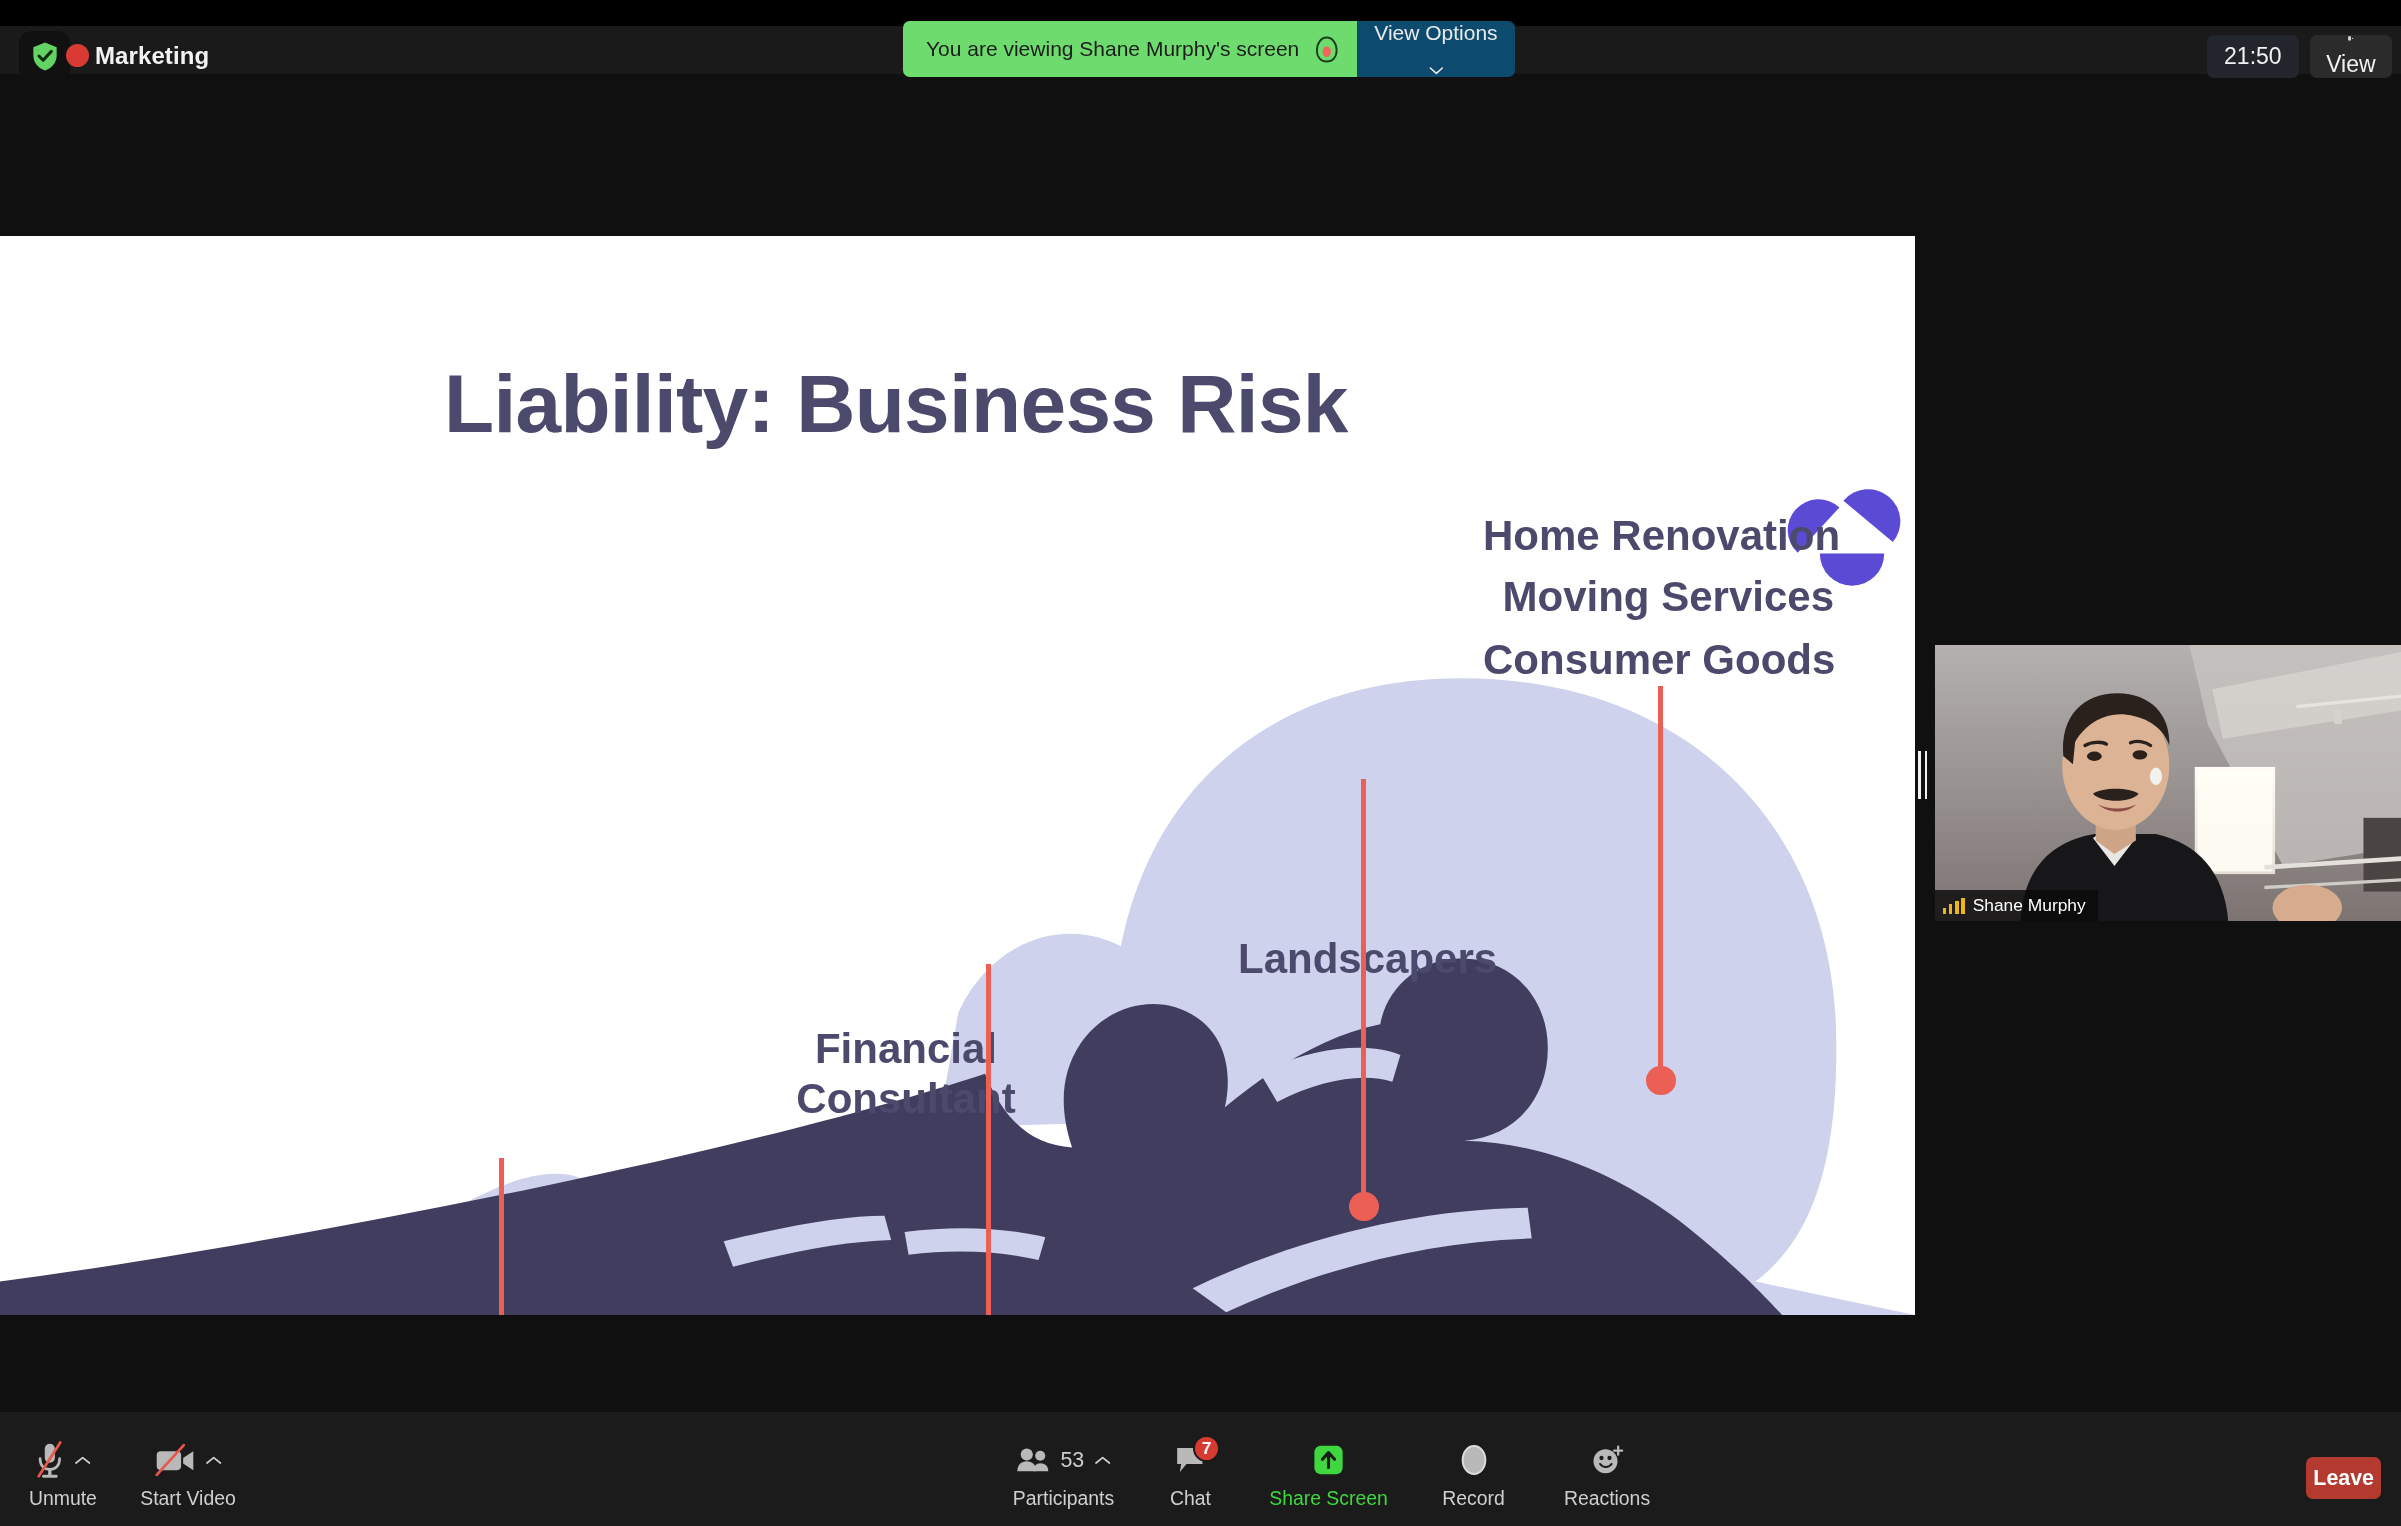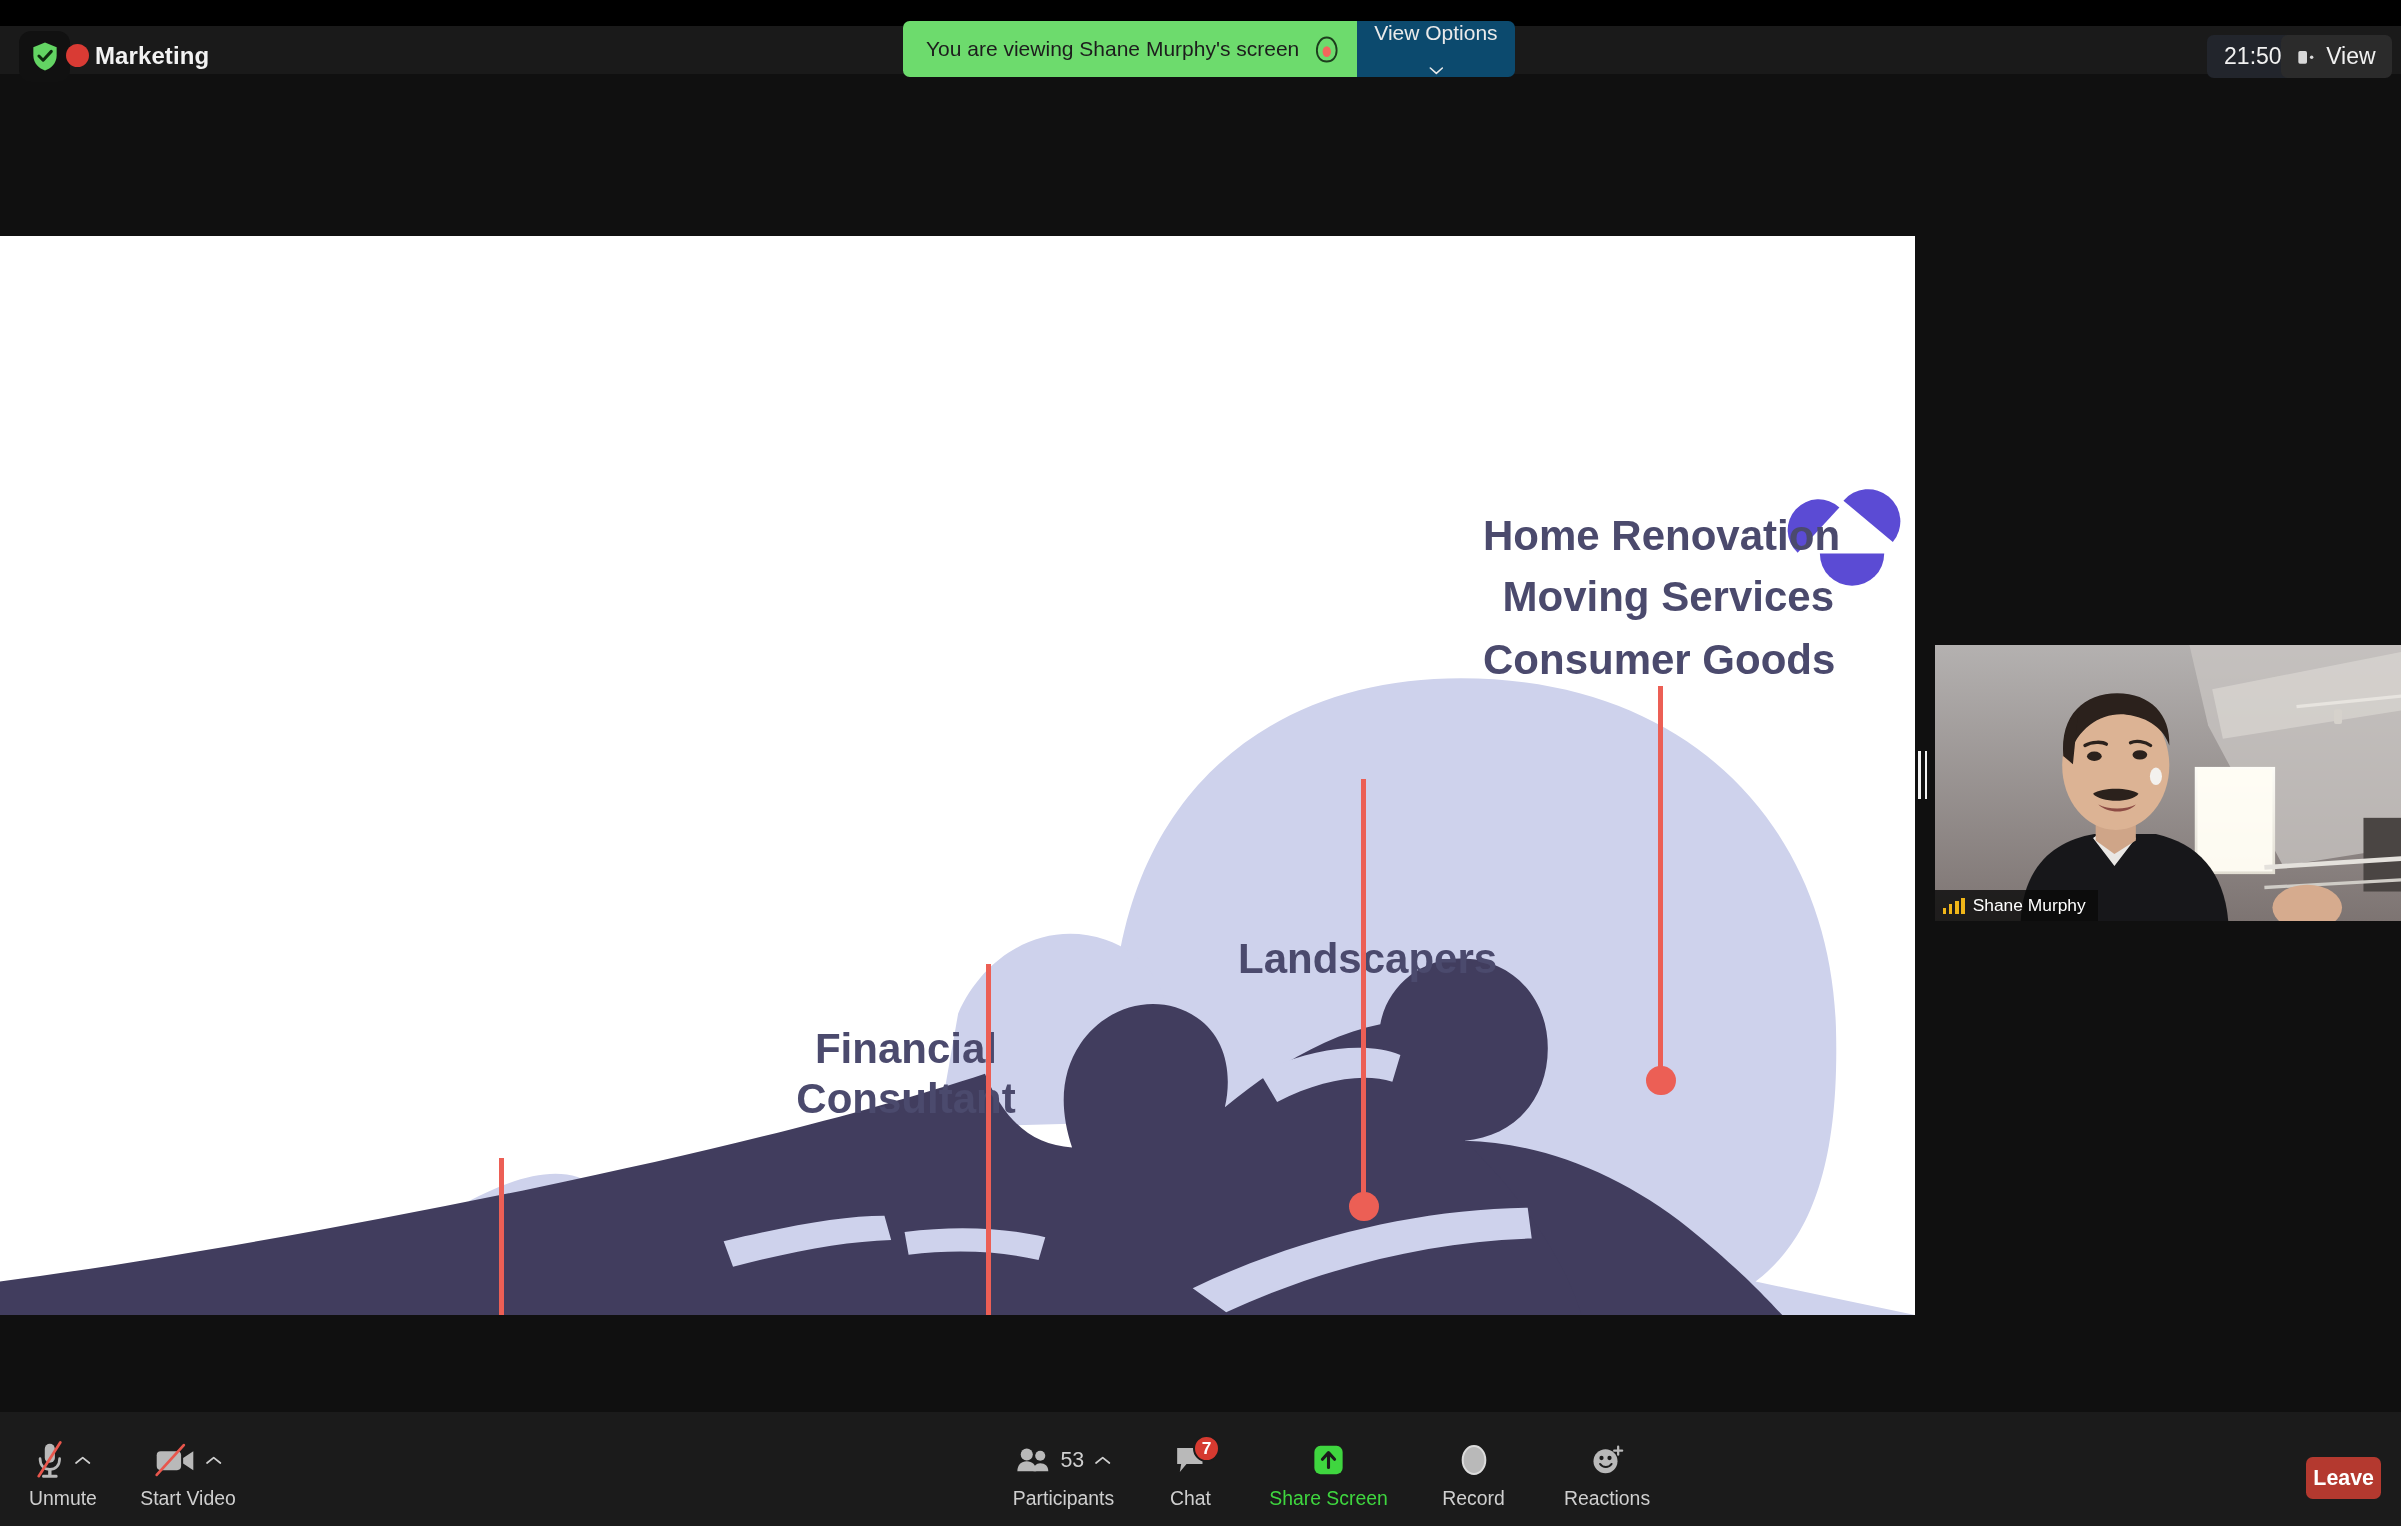--- a/index.html
+++ b/index.html
@@ -52,21 +52,21 @@
   
   #timer-pill {
     position:absolute; right:102px; top:35px; height:43px;
     background:#22252c; border-radius:6.7px; display:flex; align-items:center;
     padding:0 17.4px; z-index:45;
   }
   #timer-pill .txt { color:#f1f1f1; font-size:23px; font-weight:400; }
   #view-pill {
     position:absolute; right:9.4px; top:35px; height:43px;
     background:#2b2b2b; border-radius:6.7px; display:flex; align-items:center;
-    gap:9.4px; padding:0 16px; z-index:45;
+    gap:9.4px; padding:0 16px; z-index:45;flex-direction:column;
   }
   #view-pill .txt { color:#f1f1f1; font-size:23px; }
   .layout-icon { width:20px; height:20px; display:block; }
 
   
   #slide {
     position:absolute; left:0; top:236px; width:1915px; height:1079px;
     background:#ffffff; overflow:hidden; z-index:10;
   }
   #slide-title {
@@ -209,20 +209,21 @@
                L2360 1610 C2340 1540 2280 1440 2186 1350 Z" fill="#413d5e"></path>
 
       <path d="M1080 1500 C1180 1476 1260 1462 1320 1462 L1330 1498 C1264 1500 1186 1514 1094 1538 Z" fill="#ced2ec"></path>
       <path d="M1350 1486 C1430 1476 1500 1480 1560 1494 L1550 1528 C1490 1514 1424 1512 1356 1520 Z" fill="#ced2ec"></path>
 
       <path d="M1780 1570 C1930 1498 2110 1452 2280 1450 L2286 1496 C2130 1500 1968 1542 1830 1606 Z" fill="#ced2ec"></path>
 
       <path d="M1880 1248 C1960 1210 2040 1202 2090 1222 L2078 1262 C2036 1248 1972 1258 1906 1292 Z" fill="#ced2ec"></path>
     </svg>
 
+    <div id="slide-title">Liability: Business Risk</div>
 
     <svg id="brand-logo" viewBox="0 0 188 150">
       <path d="M96 14 A48 48 0 0 1 164 82 Z" fill="#5b4bd4" transform="rotate(-5 130 48)"></path>
       <path d="M22 92 A46 46 0 0 1 90 30 Z" fill="#5b4bd4" transform="rotate(-5 56 61)"></path>
       <path d="M58 96 A48 48 0 0 0 154 96 Z" fill="#5b4bd4"></path>
     </svg>
 
     <div class="marker" style="left:487px; top:922px; width:29.5px; height:382px;">
       <div class="stem" style="top:0; height:367px;"></div>
 

